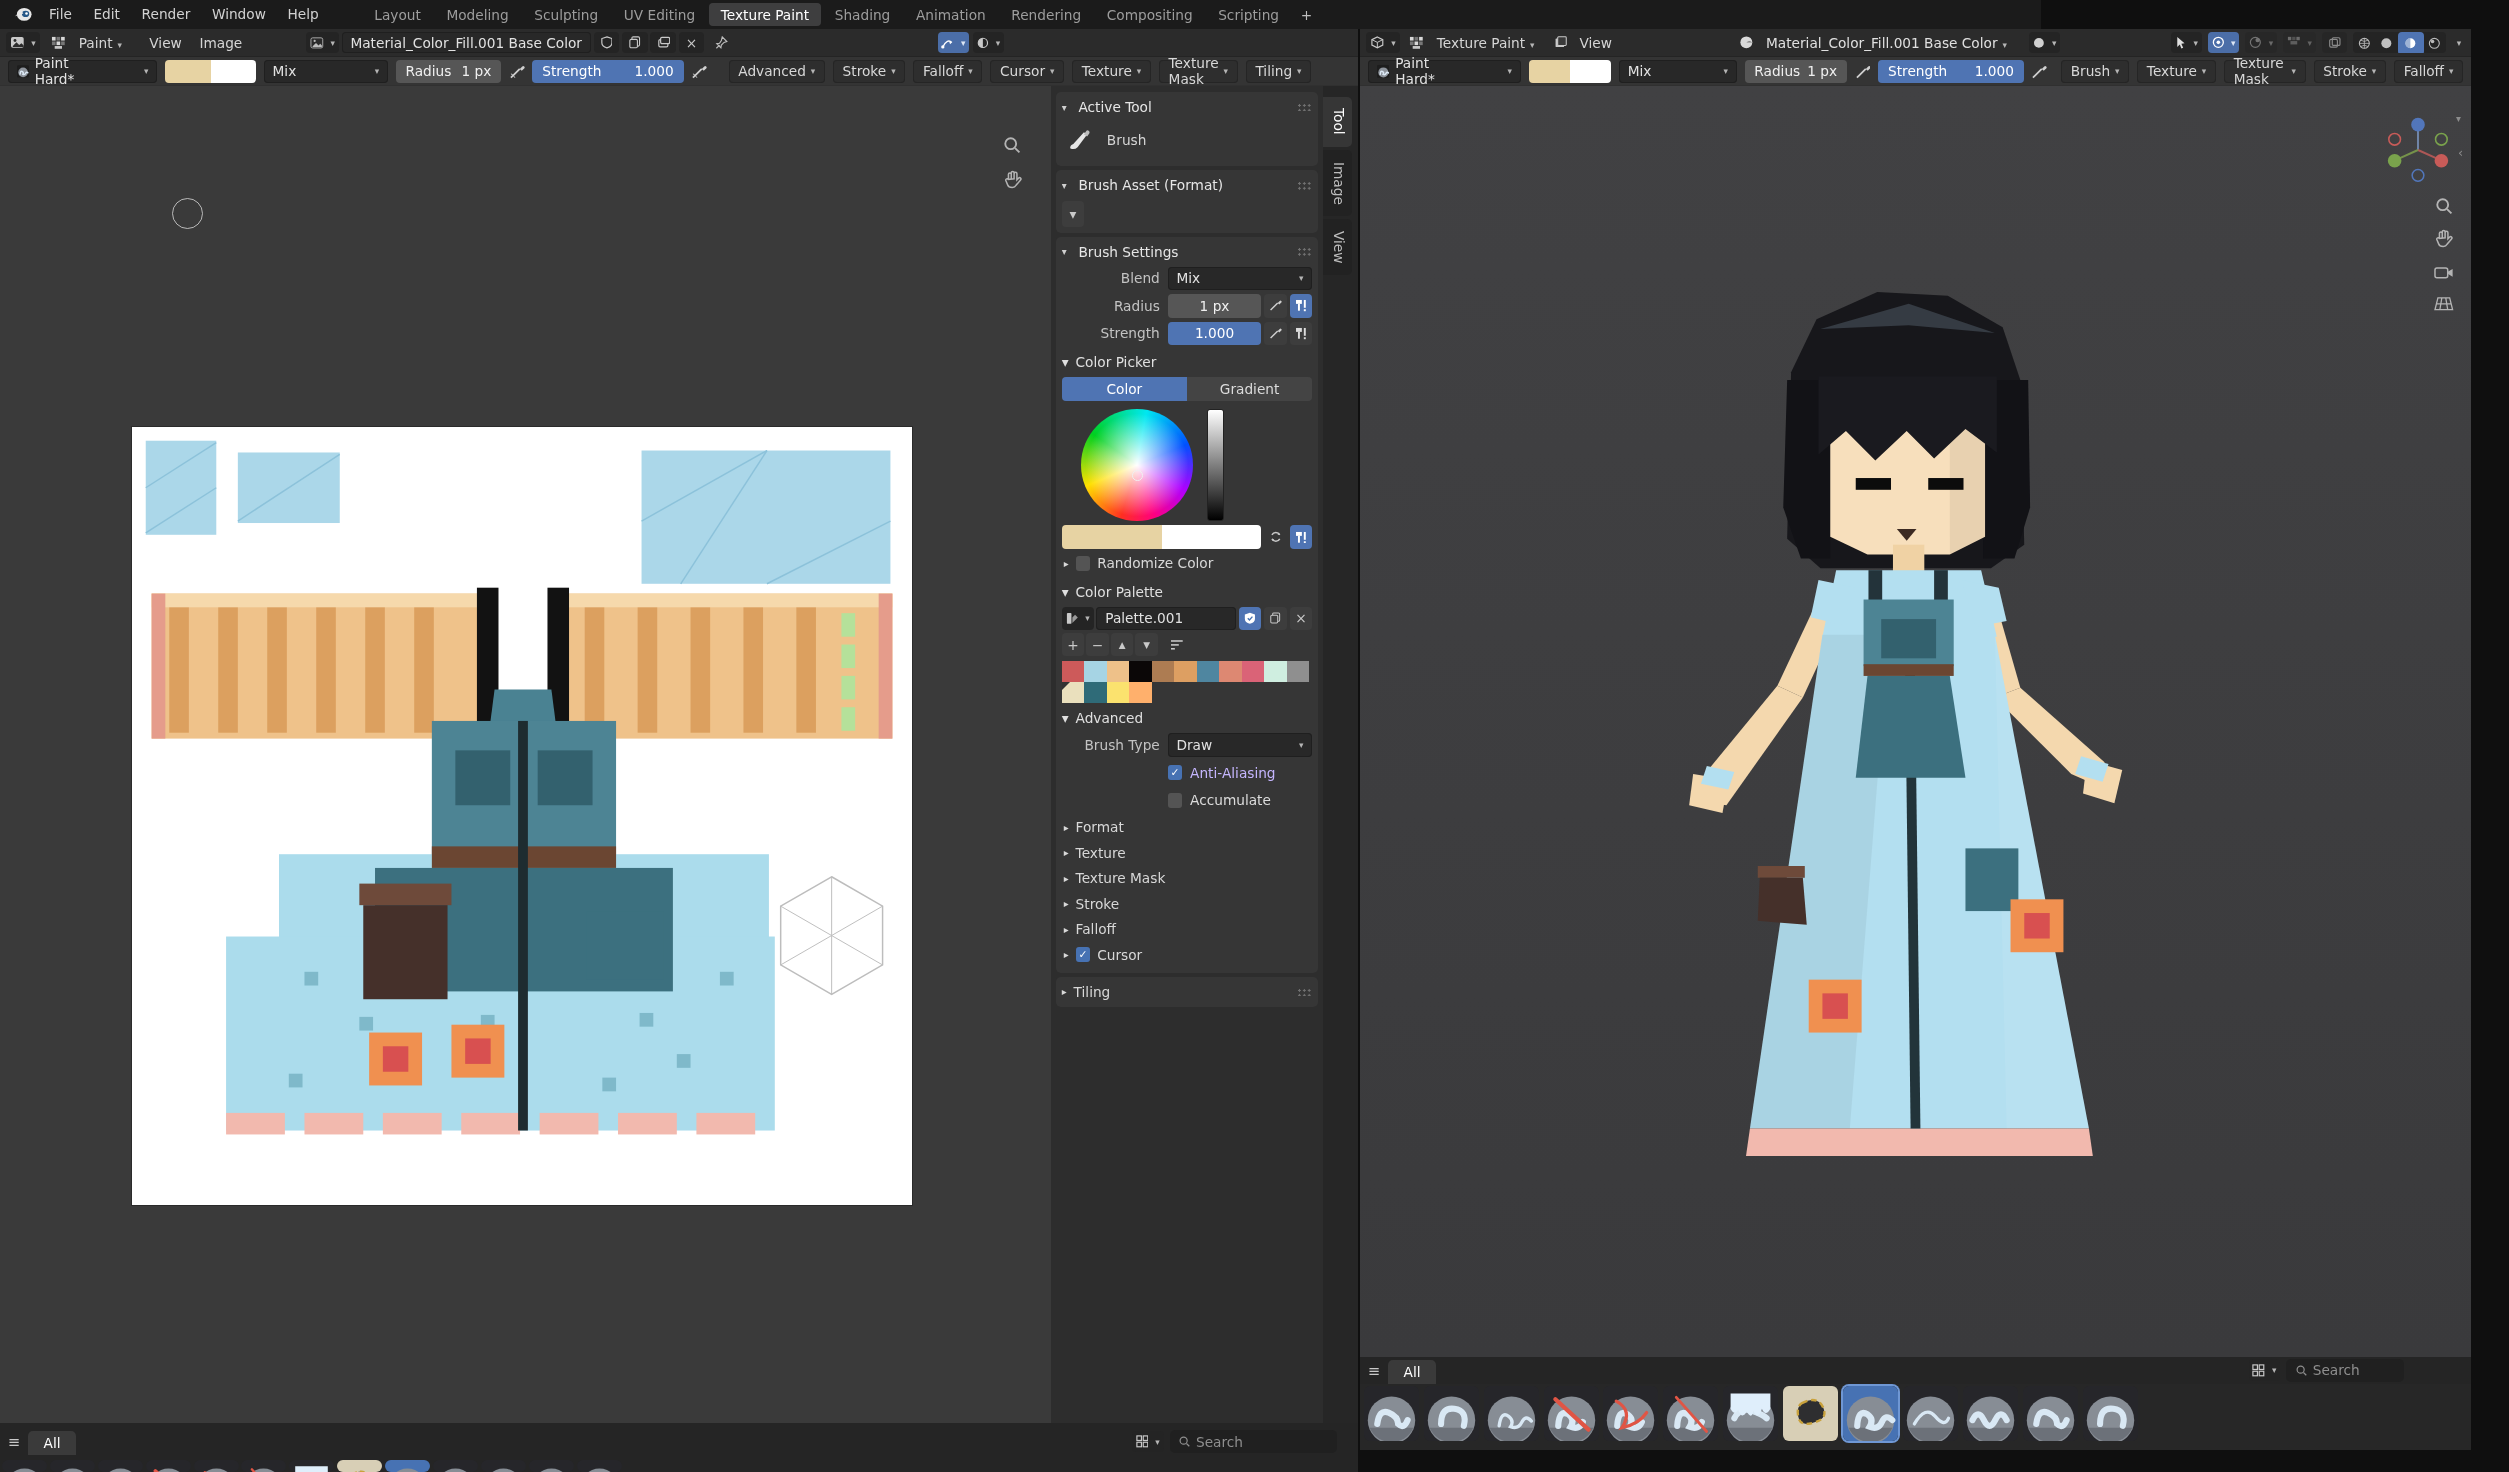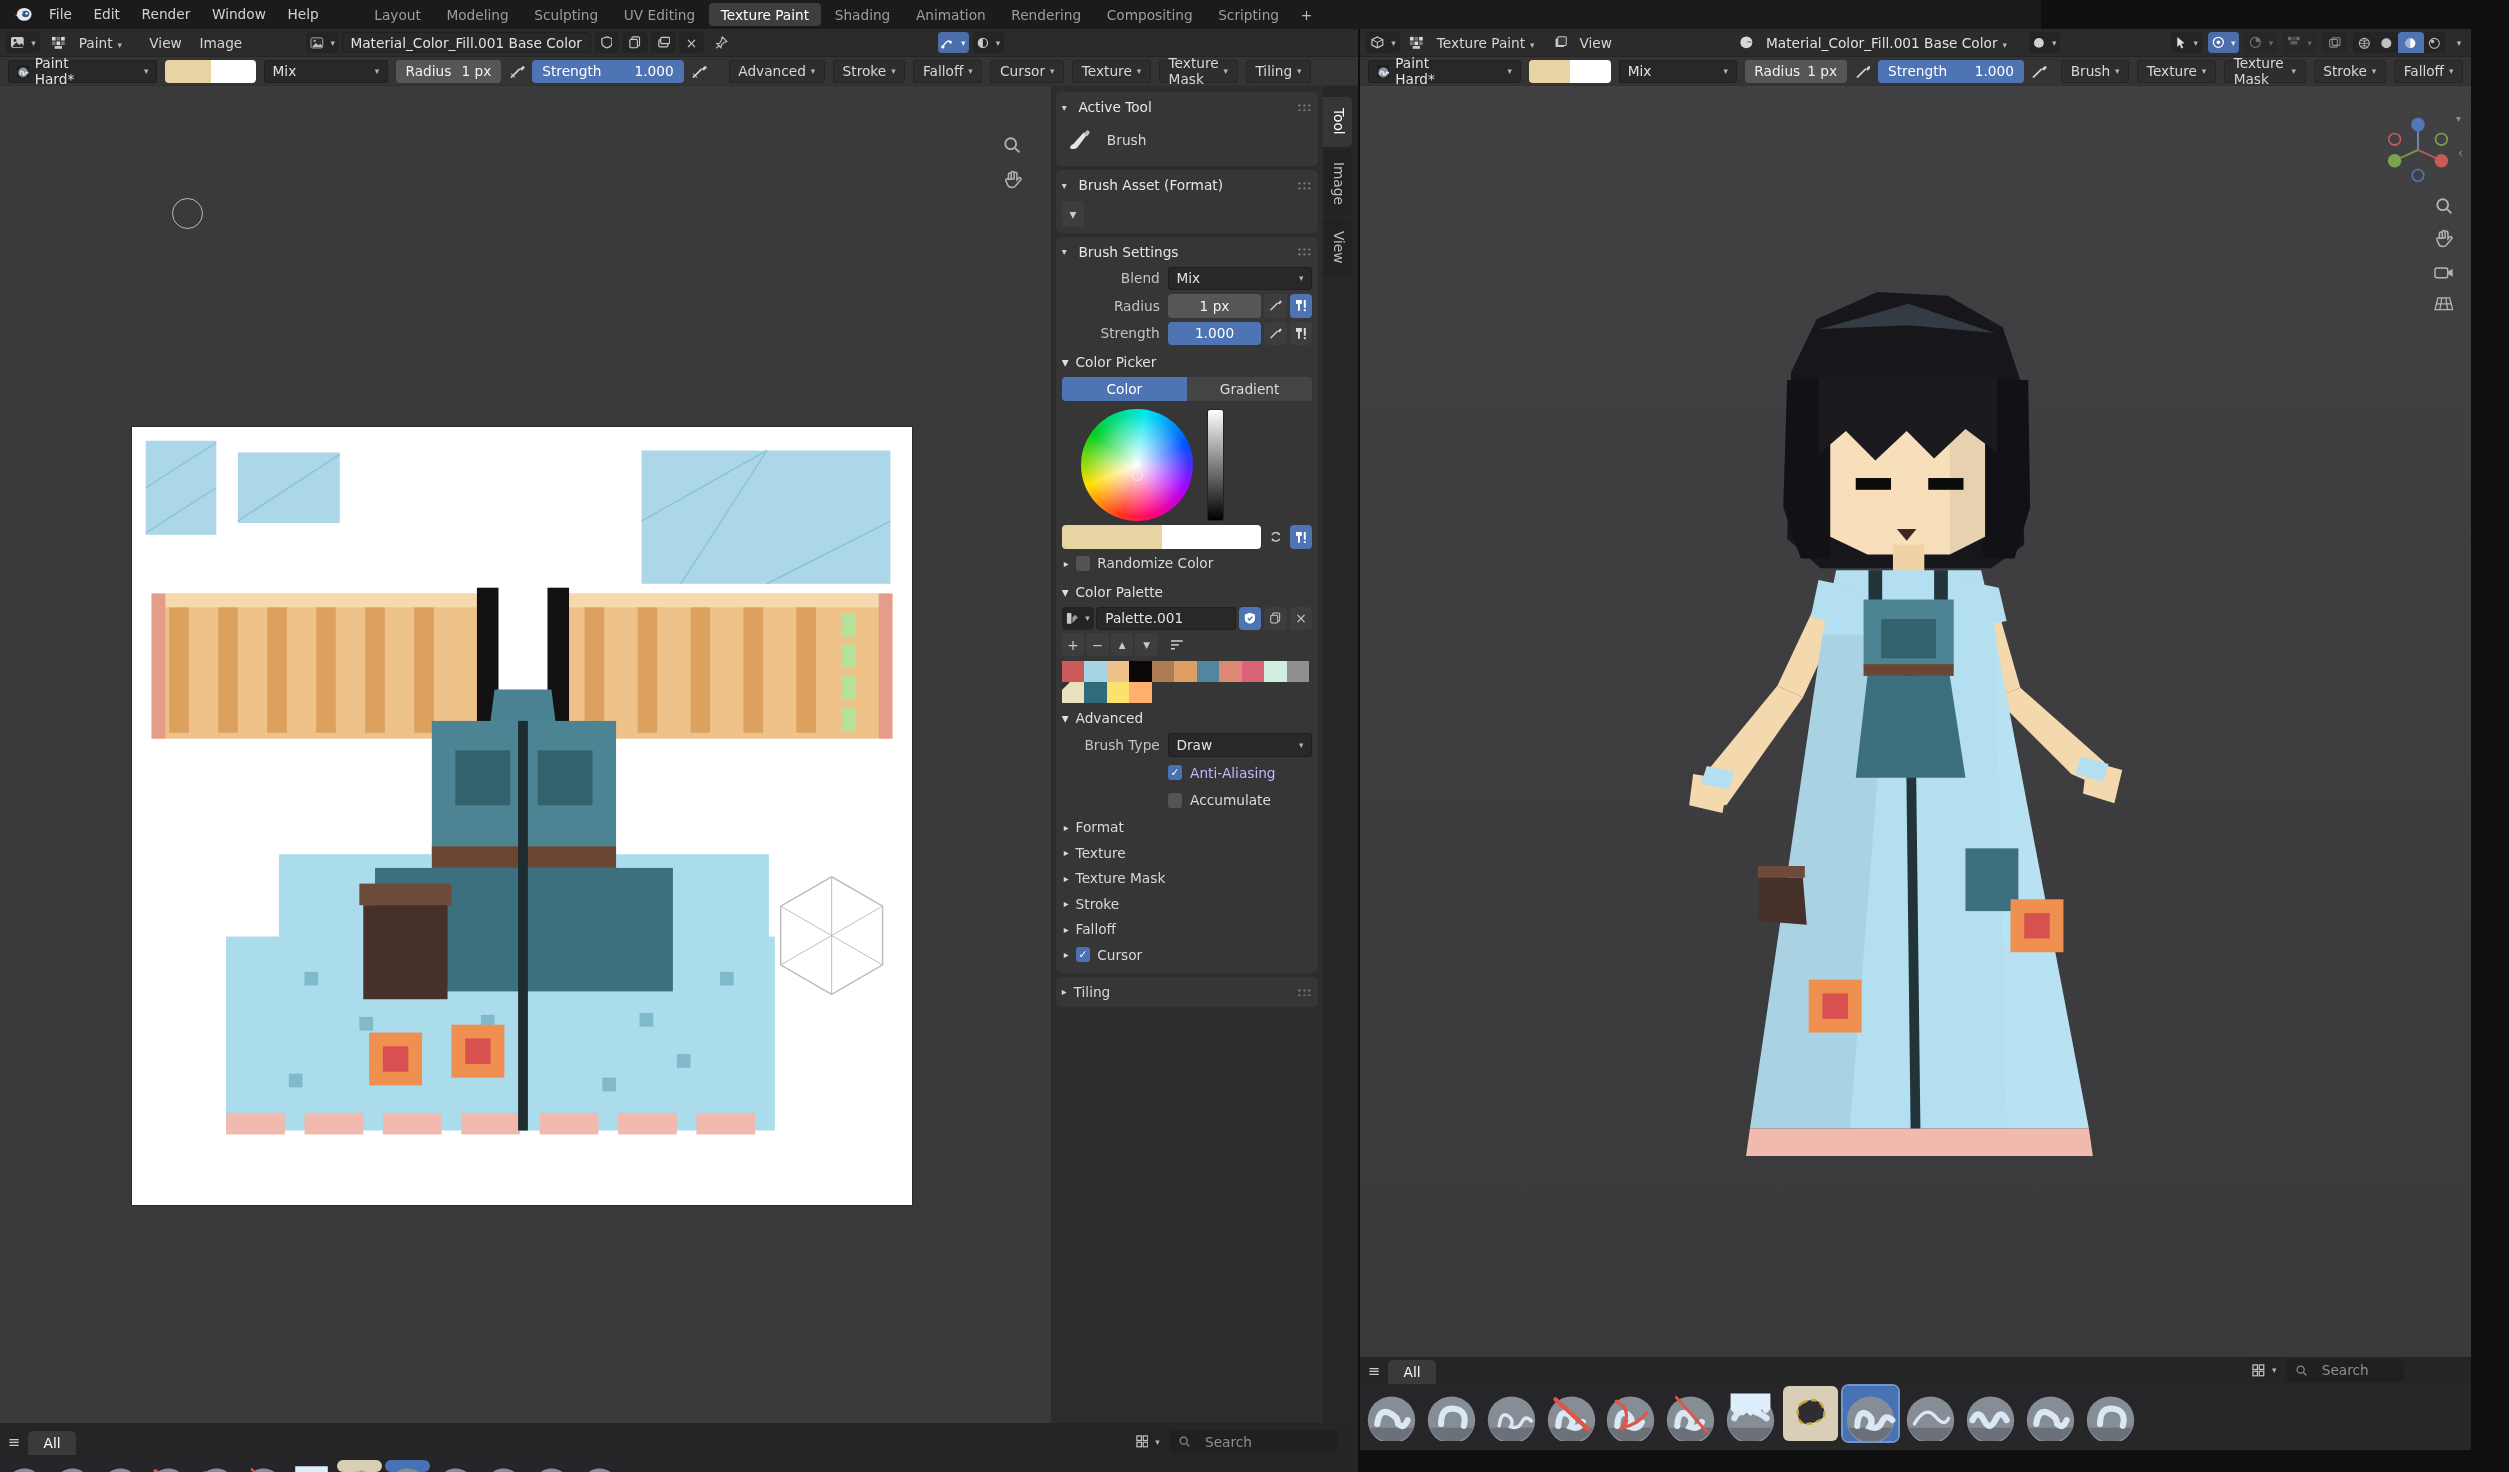--- a/index.html
+++ b/index.html
@@ -76,21 +76,21 @@
   .thumbname{background:#151515;color:#e8e8e8;padding:3.9px 7.8px;font-size:12.7px}
 
   #ie-tabs{position:absolute;left:1323px;top:57px;width:35px;height:1337px;background:#262626;padding-top:7.8px}
   .vtab{writing-mode:vertical-rl;padding:11.8px 4.9px;margin:2.9px 0;color:#bdbdbd;background:#222;
         border-radius:0 4.9px 4.9px 0;display:block;width:29px;text-align:center}
   .vtab.active{background:#363636;color:#fff}
 
   
   .shelfhdr{display:flex;align-items:center;background:#252525;padding:0 7.8px;gap:7.8px}
   .shelftab{background:#3a3a3a;color:#fff;border-radius:4.9px 4.9px 0 0;padding:3.9px 15.7px;margin-top:3px}
-  .searchbox{display:flex;align-items:center;gap:14px;background:#202020;border-radius:4.9px;
+  .searchbox{display:flex;align-items:center;gap:5px;background:#202020;border-radius:4.9px;
              height:23.5px;padding:0 8.8px;color:#8f8f8f;width:167px}
   #ie-shelf{position:absolute;left:0;top:1394px;width:1358px;height:49px;background:#252525}
   #ie-shelf .shelfhdr{height:37px}
   #ie-brushstrip{position:absolute;left:2px;top:37px;height:11.8px;display:flex;gap:2.9px;overflow:hidden}
   #vp-shelf{position:absolute;left:0;top:1328px;width:1111px;height:93px;background:#272727}
   #vp-shelf .shelfhdr{height:26.5px}
   #vp-brushrow{display:flex;gap:4.9px;padding:2.9px 3.9px}
   .bthumb{border-radius:5.9px;overflow:hidden}
 
   

